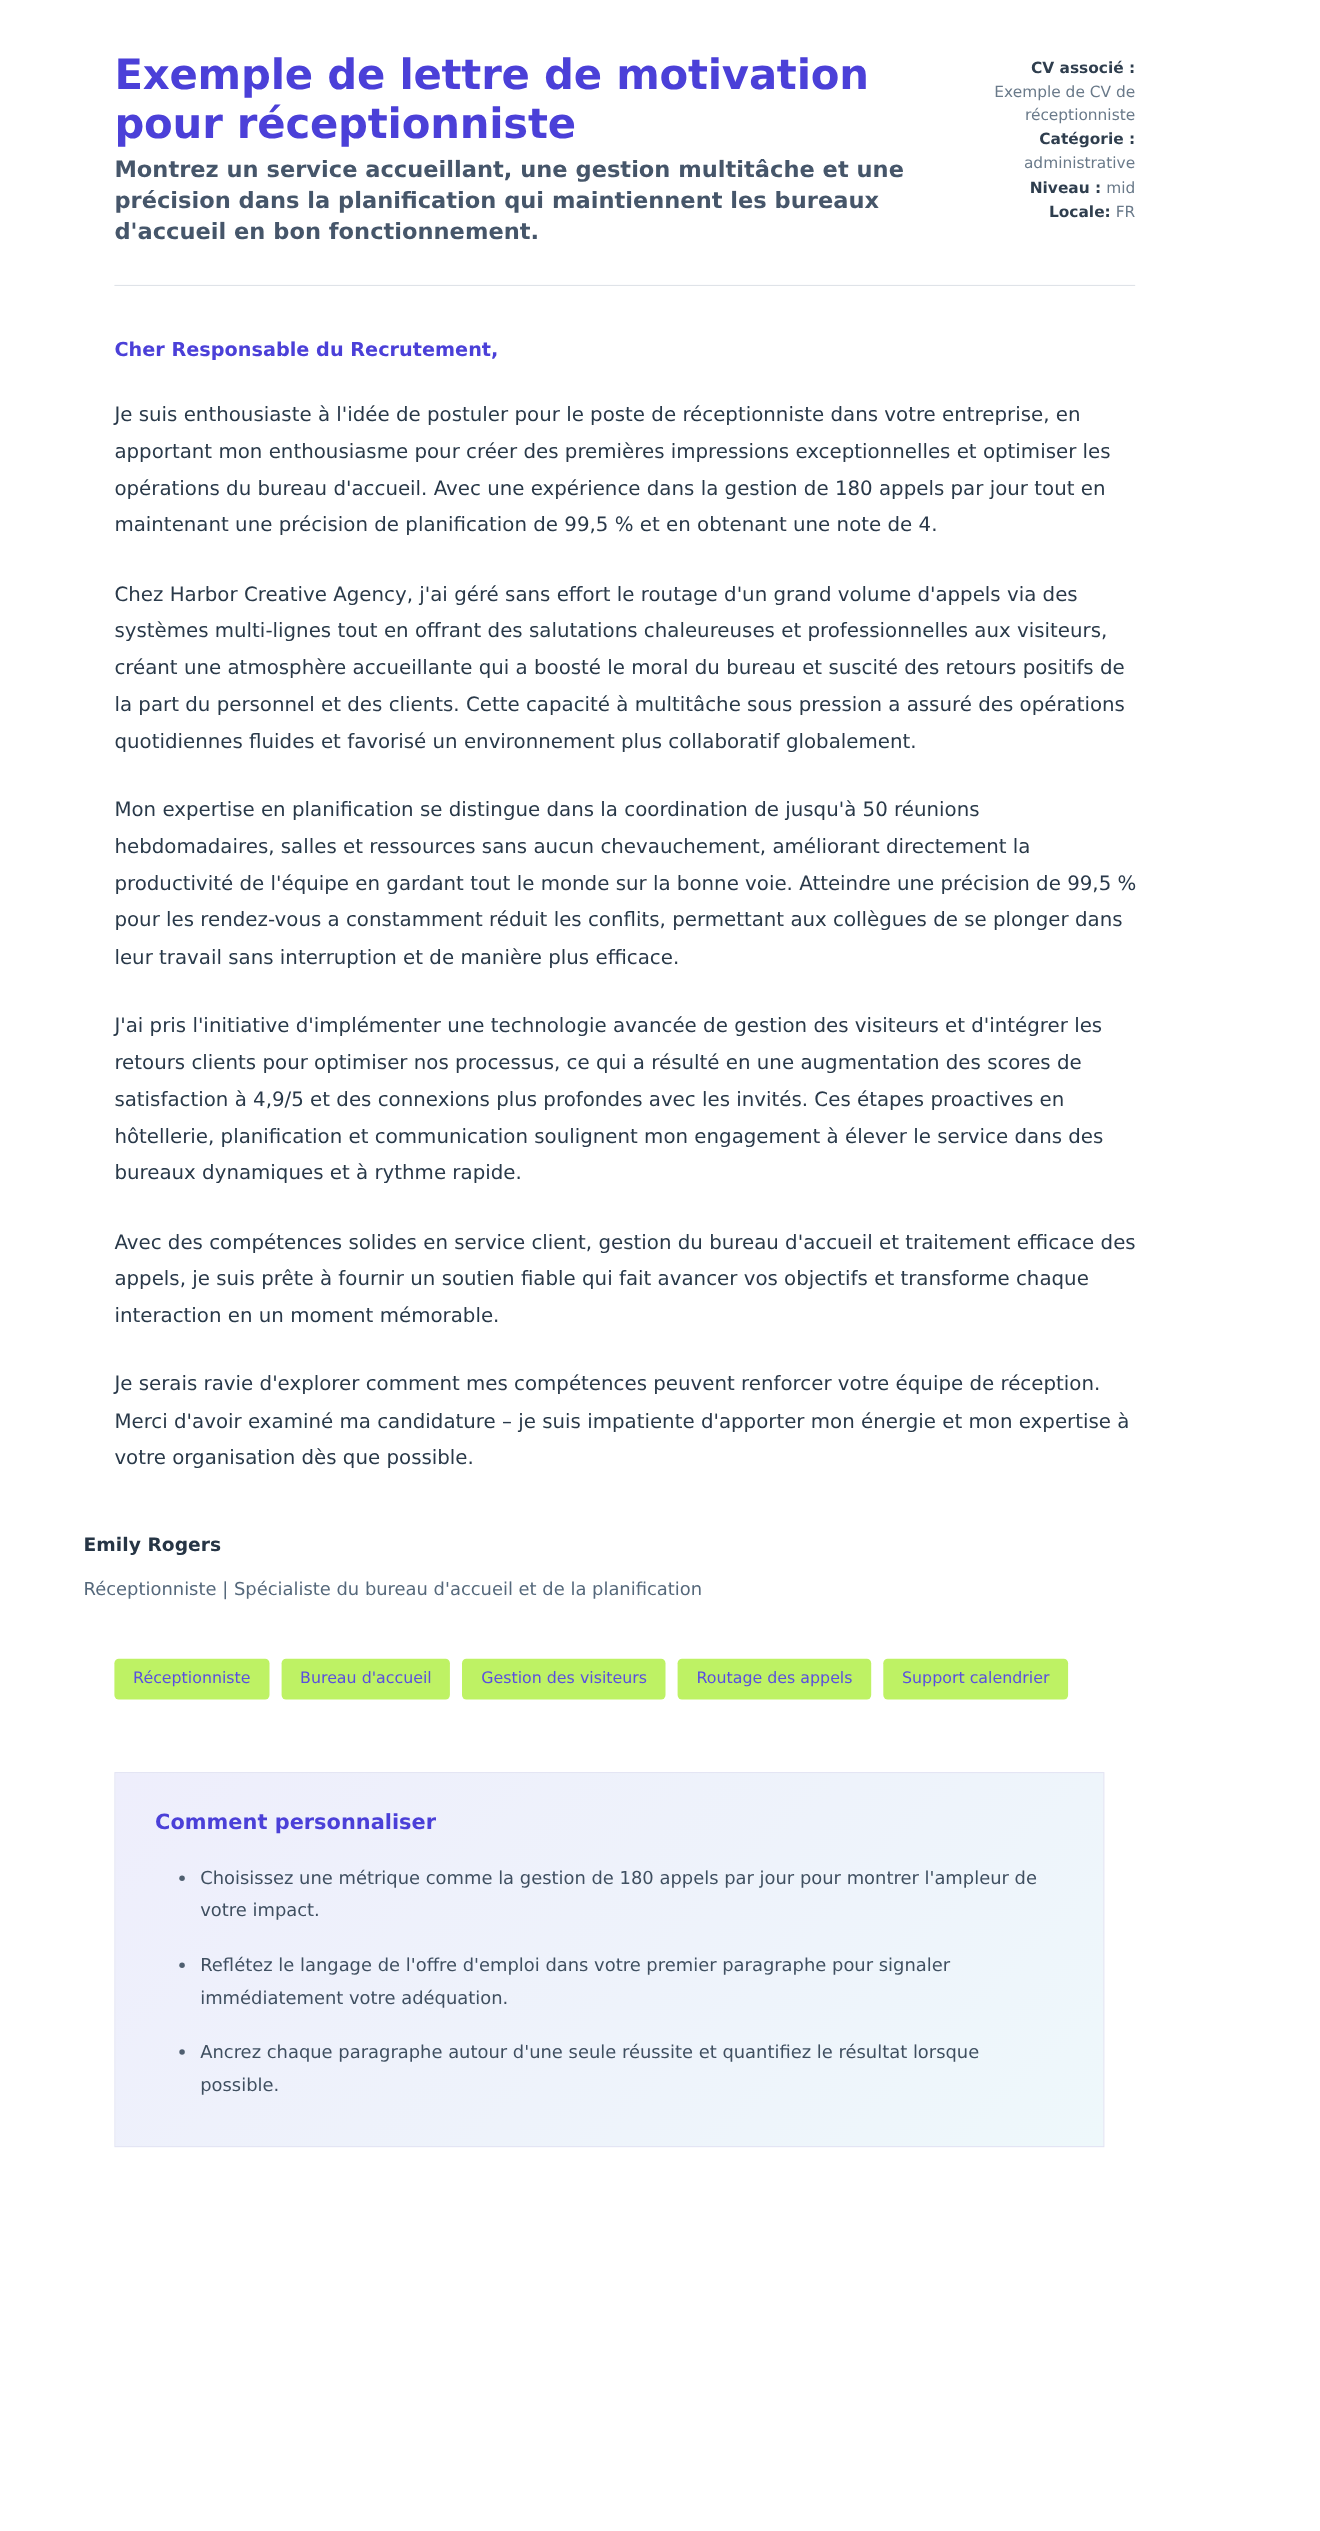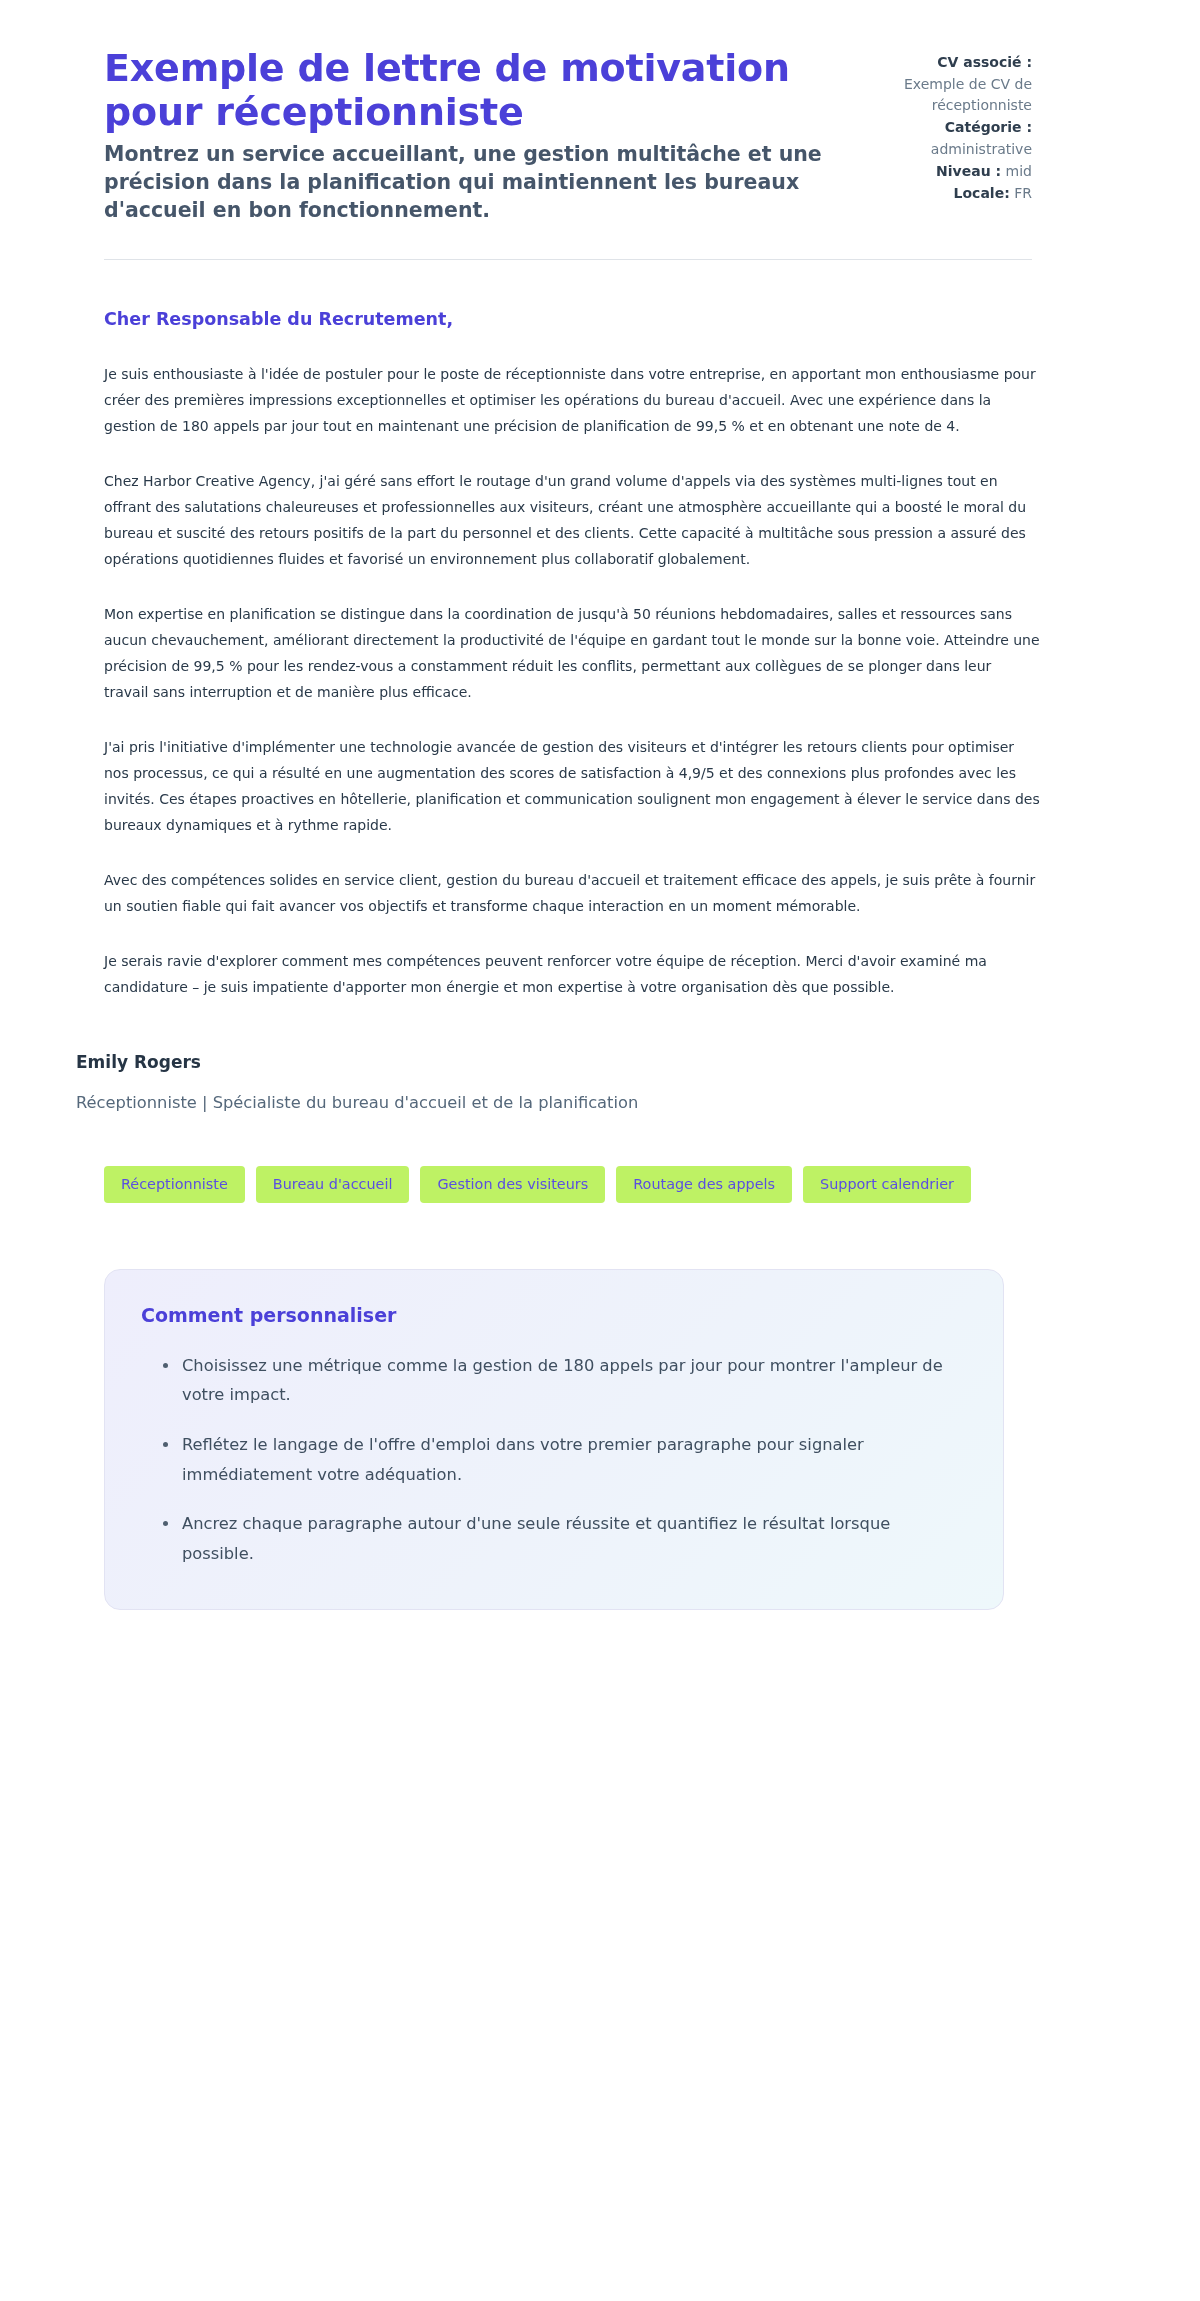--- a/index.html
+++ b/index.html
@@ -83,21 +83,21 @@
   }
   .salutation {
     margin: 46px 0 0 0;
     font-size: 17.5px;
     font-weight: bold;
     color: #4b40d8;
     line-height: 1.5;
   }
   .para {
     margin: 29px 0 0 0;
-    font-size: 14px;
+    font-size: 18px;
     line-height: 1.86;
     color: #293949;
     max-width: 975px;
   }
   .para:first-of-type { margin-top: 34px; }
 
   
   .signature {
     padding: 0 76px;
     margin-top: 49px;
@@ -132,21 +132,21 @@
     padding: 11px 17px 12px 17px;
     border-radius: 4px;
     white-space: nowrap;
   }
 
   
   .callout {
     margin: 66px 104px 0 104px;
     background: linear-gradient(135deg, #eeeefc 0%, #eef3fb 55%, #eef8fb 100%);
     border: 1px solid #e2e3f3;
-    border-radius: 16px;
+    border-radius: 0;
     padding: 32px 36px 40px 36px;
     box-sizing: border-box;
   }
   .callout-title {
     margin: 0;
     font-size: 19px;
     font-weight: bold;
     color: #4b40d8;
     line-height: 1.4;
   }

